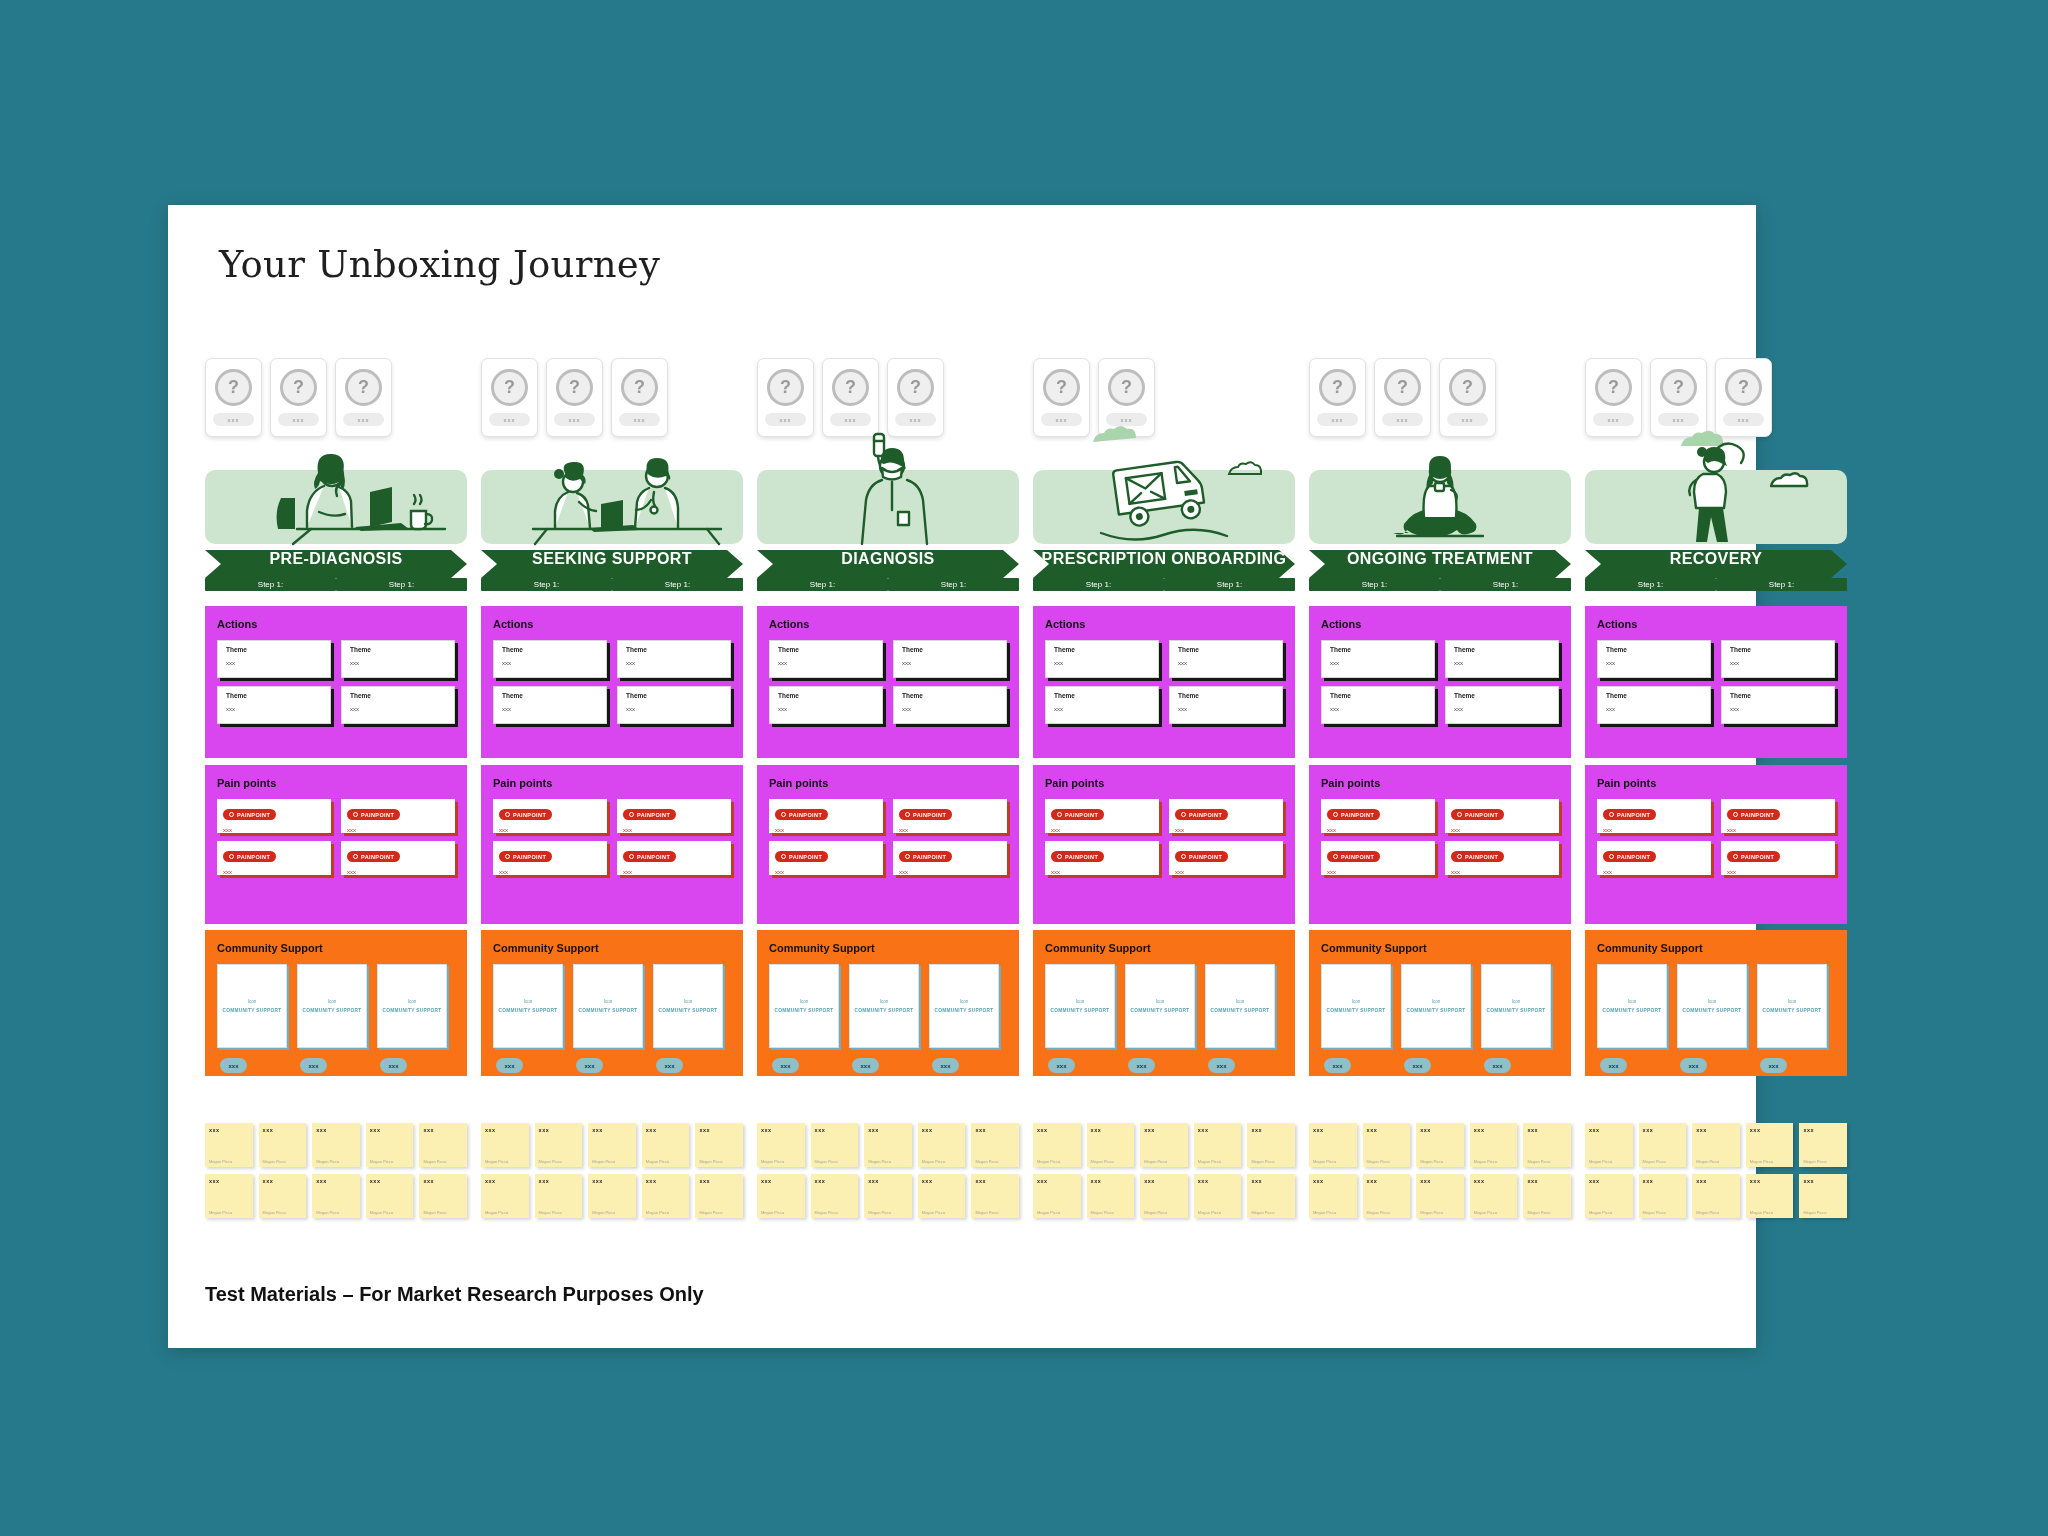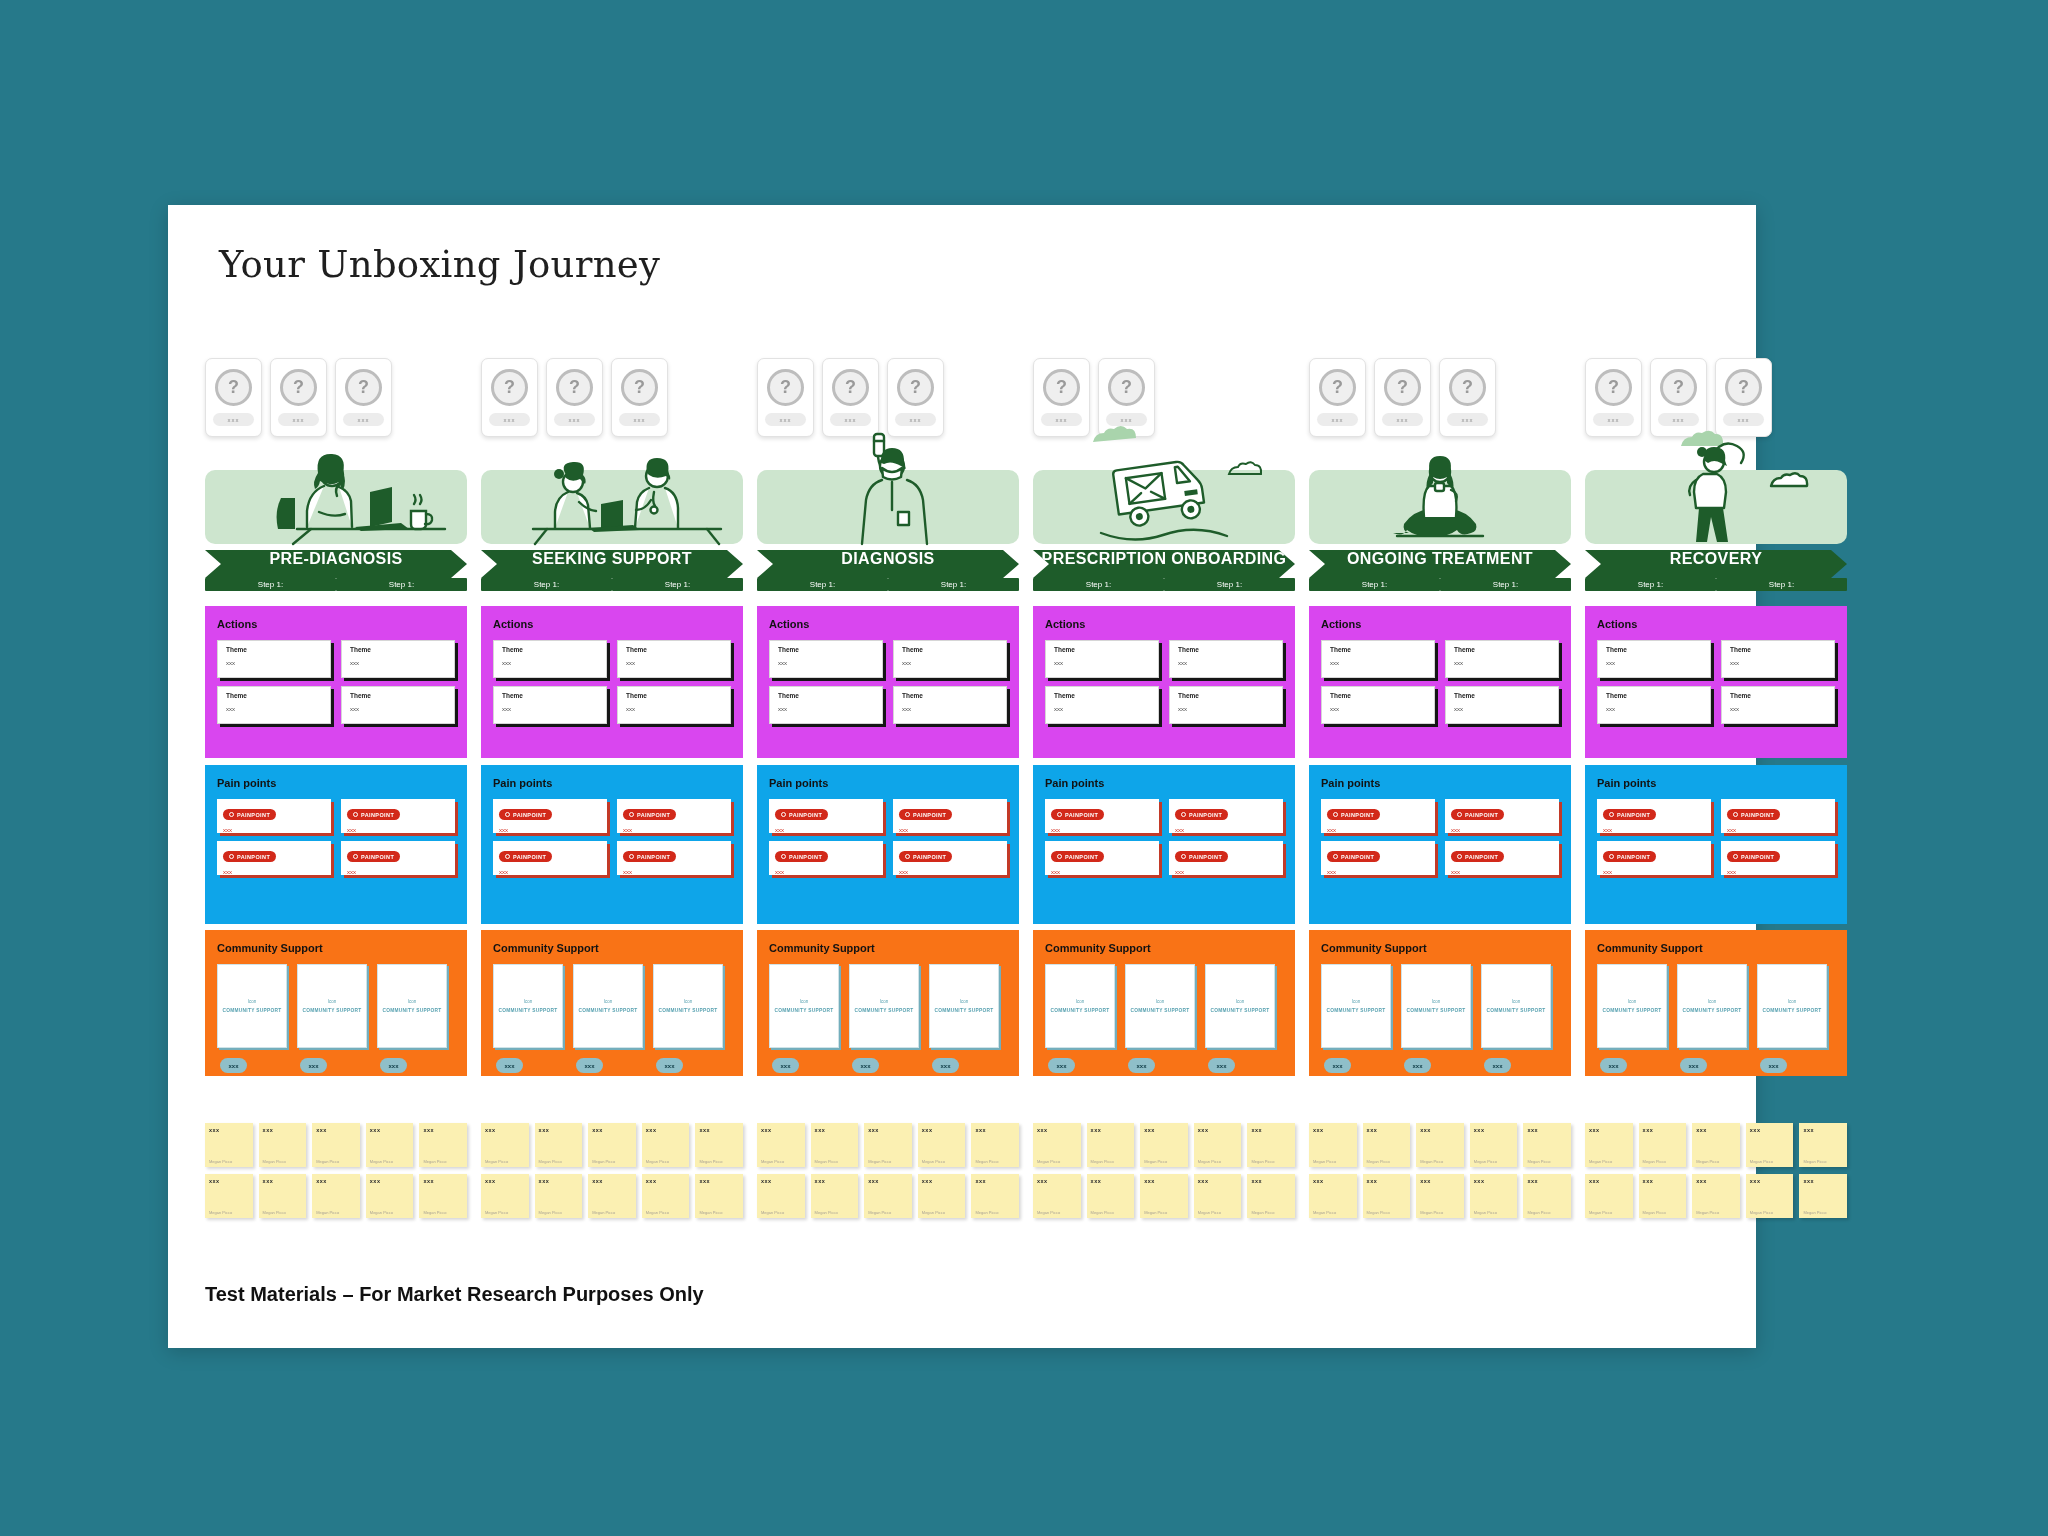--- a/index.html
+++ b/index.html
@@ -66,21 +66,21 @@
   .stepbar {
     flex:1; background:#1E5C2A; border-radius:1px;
     display:flex; align-items:center; justify-content:center;
     color:#fff; font-size:8px;
   }
 
   
   .section { padding:12px; }
   .section h3 { font-size:11px; font-weight:bold; color:#121212; }
   .sec-actions { height:152px; background:#d946ef; margin-bottom:7px; }
-  .sec-pain { height:159px; background:#0ea5e9; margin-bottom:6px; }
+  .sec-pain { height:159px; background:#d946ef; margin-bottom:6px; }
   .sec-community { height:146px; background:#f97316; margin-bottom:47px; }
 
   .card-grid { margin-top:10px; display:grid; grid-template-columns:1fr 1fr; gap:8px 10px; }
   .action-card {
     height:38px; background:#fff; border:1px solid #d6d6d6;
     box-shadow:3px 3px 0 0 #161616; padding:5px 8px;
   }
   .action-card .theme { font-size:6.5px; font-weight:bold; color:#222; }
   .action-card .val { font-size:6px; color:#4a4a4a; margin-top:7px; }
 

